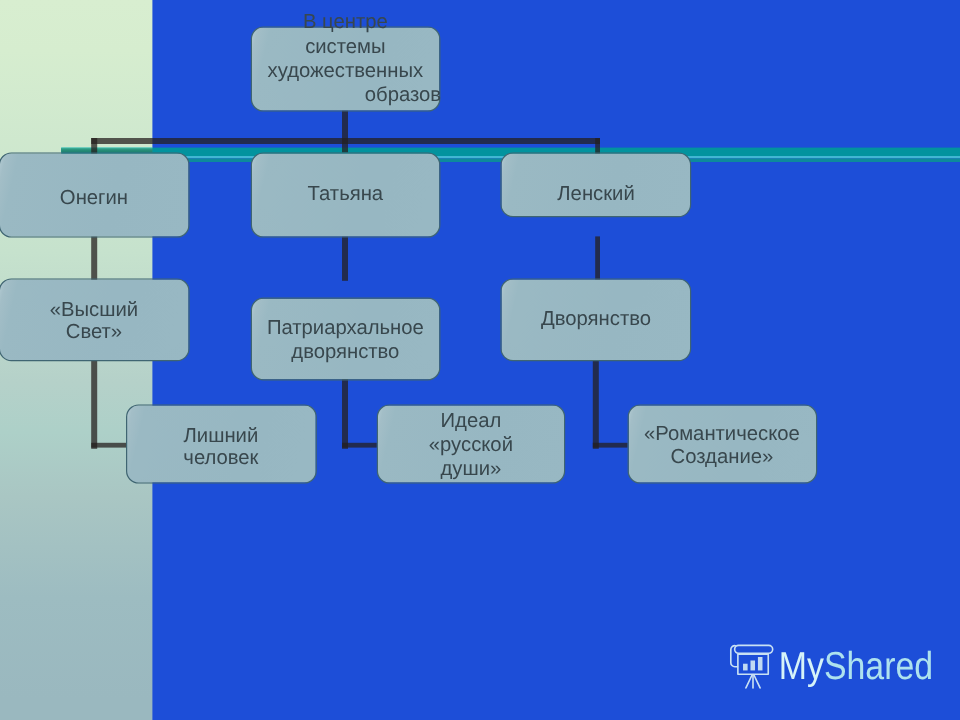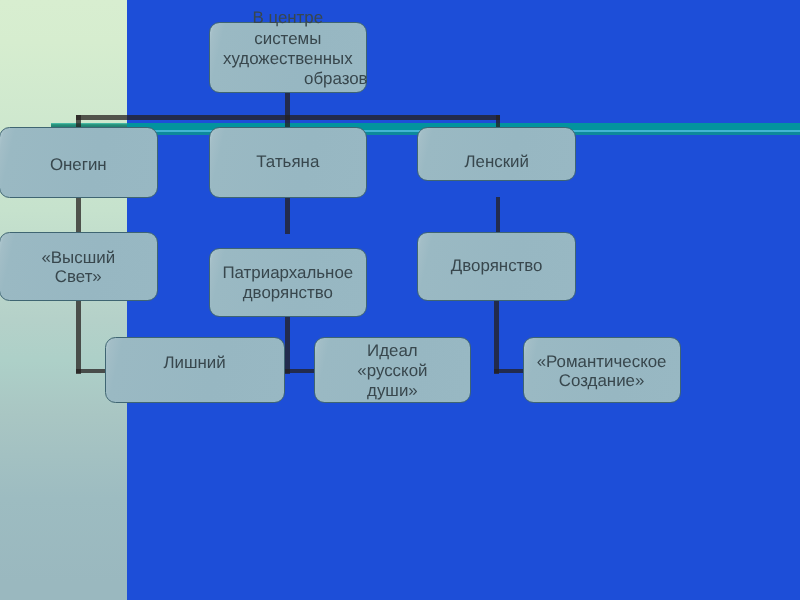--- a/index.html
+++ b/index.html
@@ -99,28 +99,48 @@
 
   <div class="node" style="left:208.5px;top:231.8px;width:158.6px;height:69.4px;margin-top:16px;">
     <span style="top:14.5px;">Патриархальное</span>
     <span style="top:34.2px;">дворянство</span>
   </div>
 
   <div class="node" style="left:417.4px;top:231.8px;width:158.6px;height:69.4px;">
     <span style="top:23.5px;">Дворянство</span>
   </div>
 
-  <div class="node" style="left:104.6px;top:336.6px;width:180px;height:66.9px;">
+  <div class="node" style="left:104.6px;top:336.6px;width:159px;height:66.9px;">
     <span style="top:15px;">Лишний</span>
+    <span style="top:34.7px;">человек</span>
   </div>
 
   <div class="node" style="left:313.5px;top:336.6px;width:157.8px;height:66.9px;">
     <span style="top:3.1px;">Идеал</span>
     <span style="top:23.4px;">«русской</span>
     <span style="top:43.8px;">души»</span>
   </div>
 
   <div class="node" style="left:522.6px;top:336.6px;width:158px;height:66.9px;">
     <span style="top:14.4px;">«Романтическое</span>
     <span style="top:33.4px;">Создание»</span>
   </div>
 
+  <div class="logo">
+    <svg class="logo-icon" width="42" height="44" viewBox="0 0 42 44">
+      <g fill="none" stroke="#dcf2f7" stroke-width="1.35" stroke-linecap="round" stroke-linejoin="round" opacity="0.9">
+        <rect x="6.2" y="3.8" width="31.7" height="6.6" rx="3.3"></rect>
+        <path d="M6.8 4.1 a3.3 3.3 0 0 0 -3.8 3.3 V18.2 a3.4 3.4 0 0 0 3.4 3.4 H8.6"></path>
+        <rect x="8.9" y="11.1" width="25.3" height="16.8"></rect>
+        <path d="M21.5 28.1 V39.3"></path>
+        <path d="M20.8 28.3 L15.6 39.3 M22.2 28.3 L27.4 39.3"></path>
+      </g>
+      <g fill="#dcf2f7" opacity="0.86">
+        <rect x="13.2" y="19.1" width="3.8" height="5.6"></rect>
+        <rect x="19.4" y="16.4" width="3.8" height="8.3"></rect>
+        <rect x="25.6" y="13.5" width="3.8" height="11.2"></rect>
+      </g>
+    </svg>
+    <div class="logo-text">
+      <span class="lt-my">My</span><span class="lt-shared">Shared</span>
+    </div>
+  </div>
 </div>
 
 </body></html>

